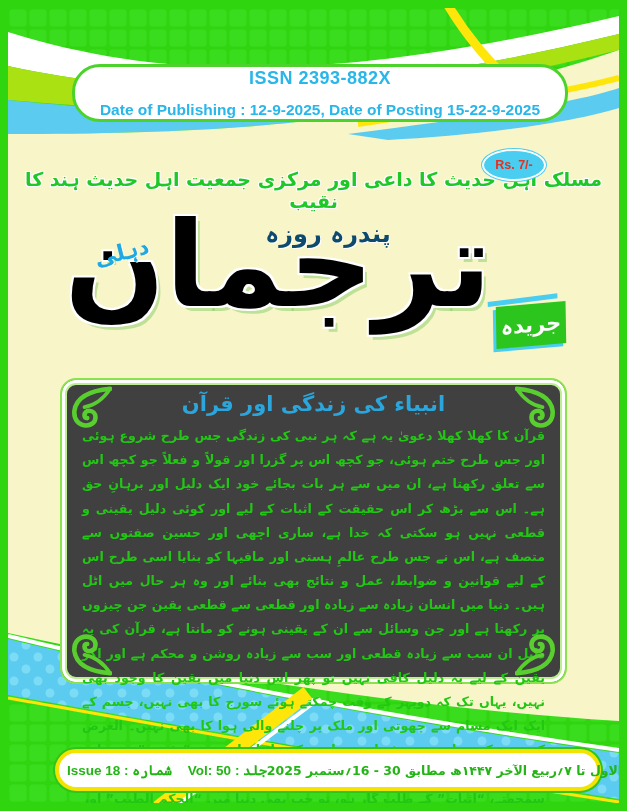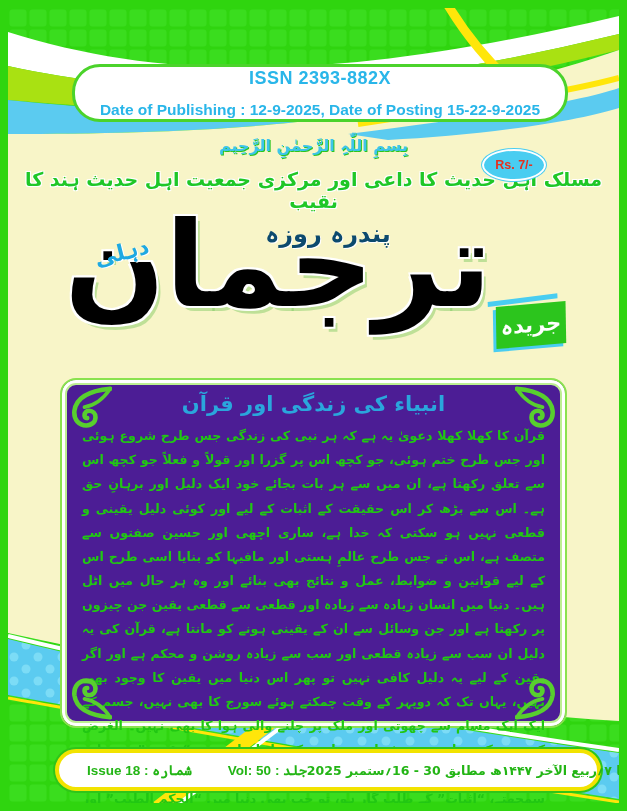--- a/index.html
+++ b/index.html
@@ -63,22 +63,22 @@
     color:#fff;font-size:21px;font-weight:bold;direction:rtl;
     box-shadow:-3px 3px 0 #49cdf1;
   }
   .kind-flag::before{
     content:"";position:absolute;left:-8px;top:-7px;width:70px;height:5px;
     background:#49cdf1;transform:rotate(-2deg);
   }
 
   
   .article-box{
-    position:absolute;left:52px;top:370px;width:507px;height:350px;z-index:6;
-    background:#4c1d95;border:2px solid #8ae24f;border-radius:16px;
+    position:absolute;left:52px;top:370px;width:507px;height:306px;z-index:6;
+    background:#404040;border:2px solid #8ae24f;border-radius:16px;
     box-shadow:inset 0 0 0 3px #fff,inset 0 0 0 5px #bdee92;
     box-sizing:border-box;padding:10px 20px 16px;
   }
   .corner{position:absolute;width:44px;height:44px;z-index:7;}
   .corner svg{width:100%;height:100%;display:block;}
   .corner.tl{left:6px;top:6px;}
   .corner.tr{right:6px;top:6px;transform:scaleX(-1);}
   .corner.bl{left:6px;bottom:6px;transform:scaleY(-1);}
   .corner.br{right:6px;bottom:6px;transform:scale(-1,-1);}
   .article-heading{
@@ -93,21 +93,21 @@
   
   .bottom-bar{
     position:absolute;left:47px;top:741px;width:546px;height:42px;z-index:8;
     background:#fff;border:4px solid #f2e300;border-radius:23px;
     box-sizing:border-box;display:flex;flex-direction:row-reverse;align-items:center;
     justify-content:space-between;padding:0 10px 0 8px;direction:rtl;
     box-shadow:0 0 0 2px #2fc51a;
   }
   .vol-issue{display:flex;gap:16px;direction:rtl;color:#23b515;font-weight:bold;font-size:13.5px;white-space:nowrap;}
   .date-range{color:#23b515;font-weight:bold;font-size:12.5px;direction:rtl;white-space:nowrap;}
-  .latin{font-family:"Liberation Sans",sans-serif;margin-left:20px;}
+  .latin{font-family:"Liberation Sans",sans-serif;}
 </style>
 </head>
 <body>
 
 <div class="page">
   <div class="inner">
 
     <svg id="header-decor" class="decor" width="611" height="140" viewBox="0 0 611 140" preserveAspectRatio="none">
       <defs>
         <pattern id="gp" width="20" height="20" patternUnits="userSpaceOnUse">
@@ -144,21 +144,20 @@
       <path d="M0,95 C180,127 400,167 611,199" stroke="#ffe60a" stroke-width="3" fill="none"></path>
       <path d="M150,205 L300,90" stroke="#ffe60a" stroke-width="15" fill="none"></path>
       <path d="M165,205 L312,95" stroke="#ffffff" stroke-width="4" fill="none"></path>
     </svg>
 
     <div class="issn-pill">
       <div class="issn-line1">ISSN 2393-882X</div>
       <div class="issn-line2">Date of Publishing : 12-9-2025, Date of Posting 15-22-9-2025</div>
     </div>
 
-    <div class="bismillah">بِسمِ اللّٰہِ الرَّحمٰنِ الرَّحِیم</div>
     <div class="tagline">مسلک اہل حدیث کا داعی اور مرکزی جمعیت اہل حدیث ہند کا نقیب</div>
     <div class="price-badge">Rs. 7/-</div>
     <div class="freq">پندرہ روزہ</div>
     <div class="city">دہلی</div>
     <div class="main-title">ترجمان</div>
     <div class="kind-flag">جریدہ</div>
 
     <div class="article-box">
       <div class="corner tl">
         <svg viewBox="0 0 48 48">

